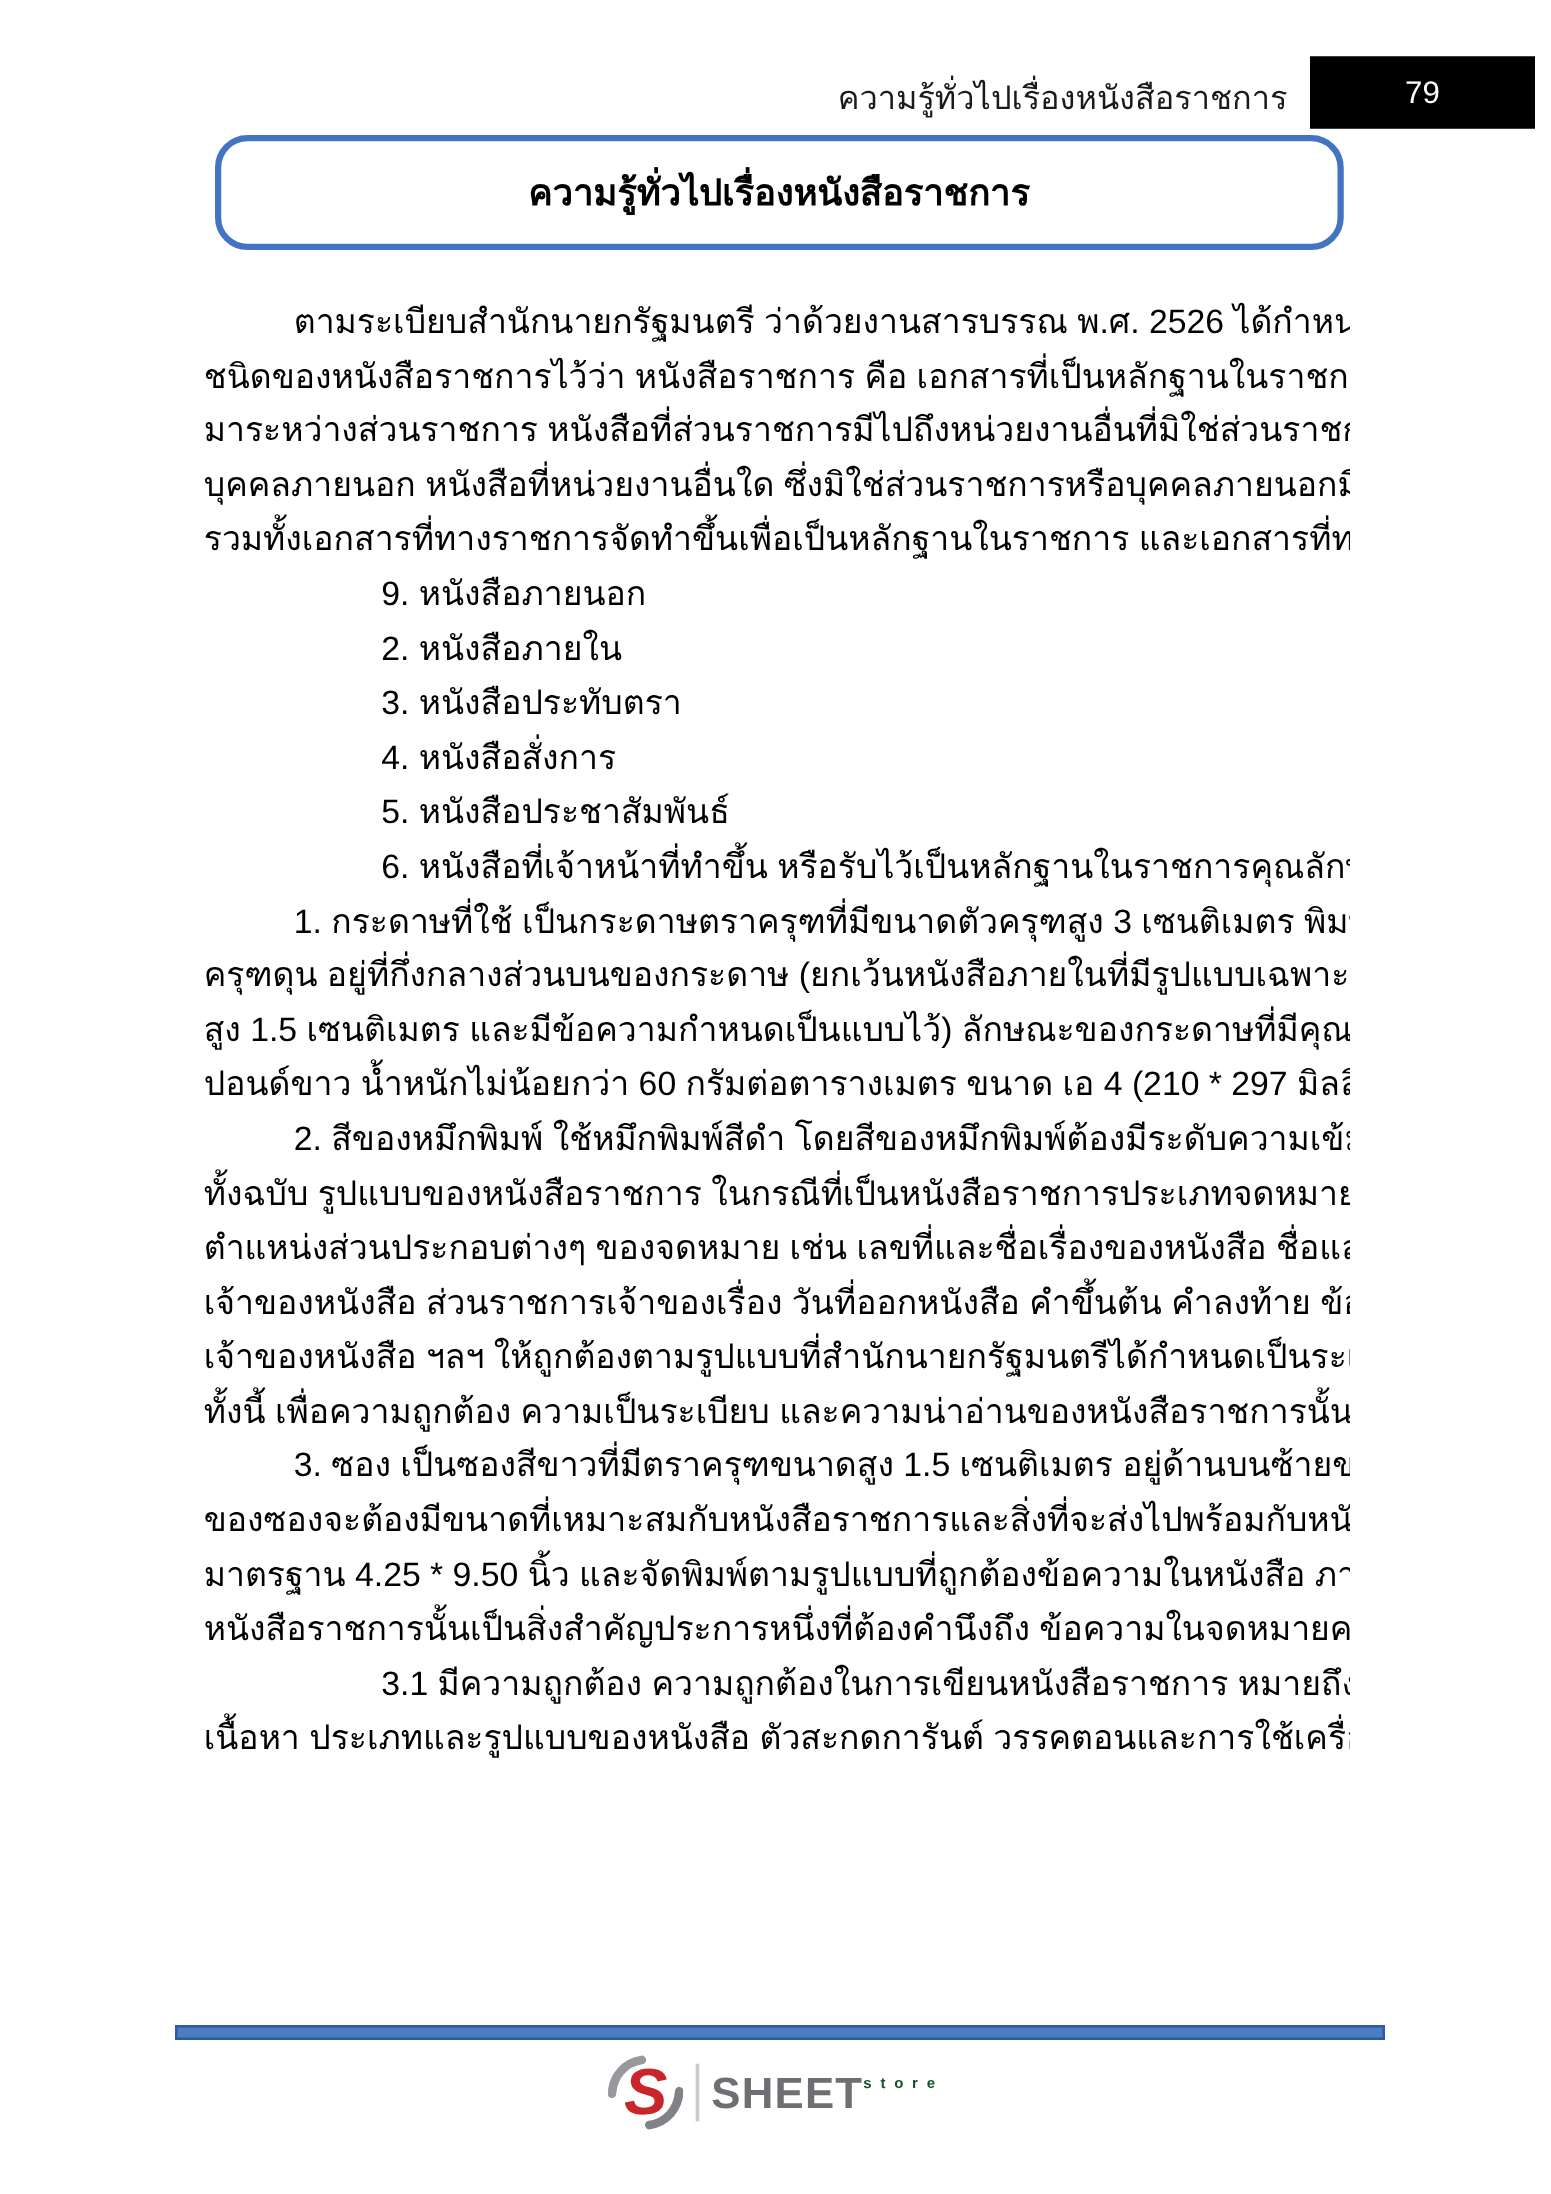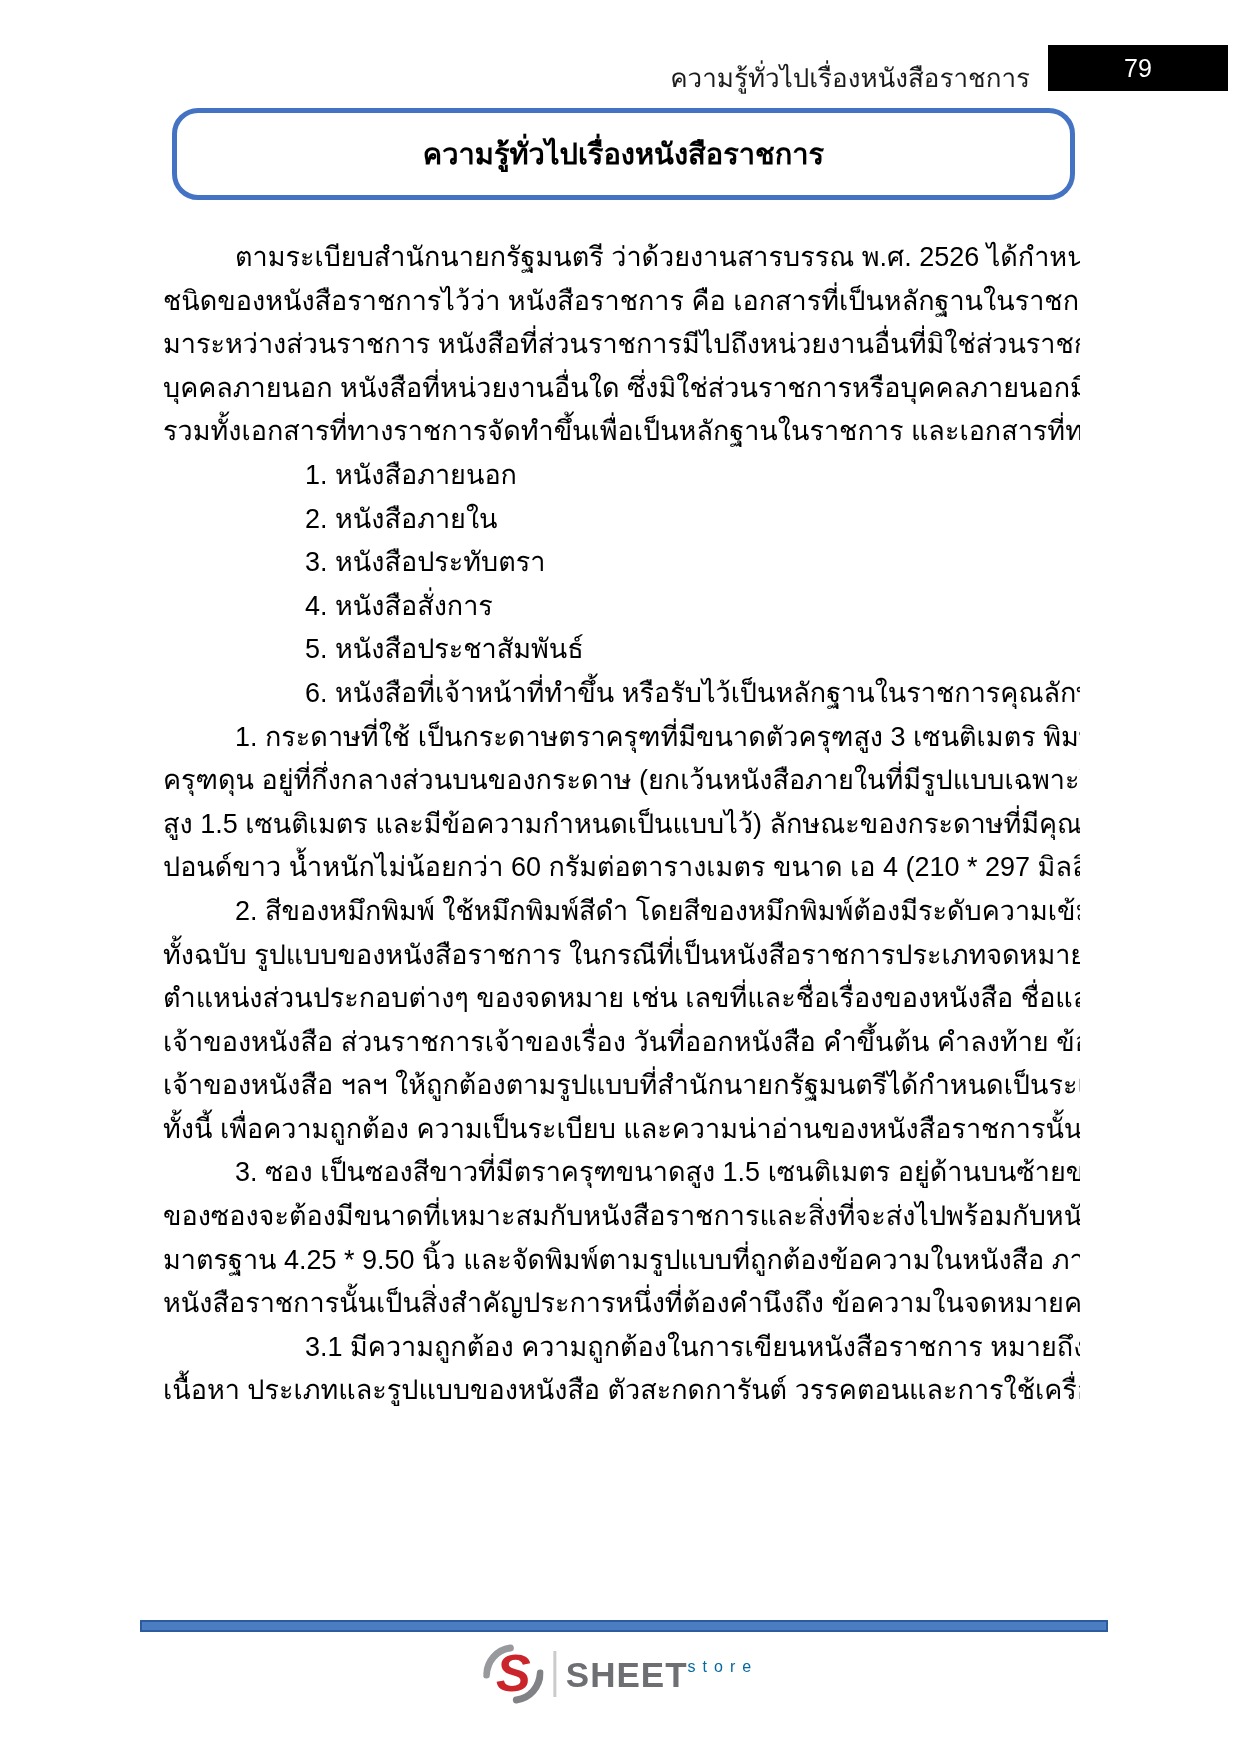--- a/index.html
+++ b/index.html
@@ -7,21 +7,21 @@
     width:1241px;height:1755px;position:relative;background:#ffffff;
     font-family:"Liberation Sans","DejaVu Sans",sans-serif;color:#000;
     overflow:hidden;
   }
   
   .running-title{
     position:absolute;top:57px;right:211px;font-size:26px;color:#1a1a1a;
     white-space:nowrap;
   }
   .page-number-box{
-    position:absolute;left:1048px;top:45px;width:180px;height:46px;
+    position:absolute;left:1048px;top:45px;width:180px;height:58px;
     background:#000;color:#fff;display:flex;align-items:center;justify-content:center;
     font-size:25px;
   }
   
   .title-box{
     position:absolute;left:172px;top:108px;width:893px;height:82px;
     border:5px solid #4573C4;border-radius:26px;background:#fff;
     display:flex;align-items:center;justify-content:center;overflow:hidden;
   }
   .title-box .t{font-size:29px;font-weight:bold;white-space:nowrap;}
@@ -42,42 +42,42 @@
     background:#4A7DC1;border:2px solid #2E5B9D;
   }
   .logo{
     position:absolute;top:1644px;left:50%;transform:translateX(-50%);
     display:flex;align-items:center;gap:10px;
   }
   .logo-mark{width:60px;height:60px;position:relative;flex:0 0 auto;}
   .logo-divider{width:3px;height:46px;background:#C9CBCD;}
   .logo-text{display:flex;justify-content:center;}
   .brand{font-size:35px;font-weight:bold;color:#6D6F72;letter-spacing:1px;line-height:33px;}
-  .brand-sub{font-size:16px;color:#0369a1;letter-spacing:7px;line-height:17px;}
+  .brand-sub{font-size:12px;color:#14532d;letter-spacing:7px;line-height:17px;font-weight:bold;}
 </style>
 </head>
 <body>
 
 <div class="running-title">ความรู้ทั่วไปเรื่องหนังสือราชการ</div>
 
 <div class="page-number-box">
   <span>79</span>
 </div>
 
 <div class="title-box">
   <span class="t">ความรู้ทั่วไปเรื่องหนังสือราชการ</span>
 </div>
 
 <div class="bodycol">
     <div class="ln ps">ตามระเบียบสำนักนายกรัฐมนตรี ว่าด้วยงานสารบรรณ พ.ศ. 2526 ได้กำหนดความหมายและ</div>
     <div class="ln fl">ชนิดของหนังสือราชการไว้ว่า หนังสือราชการ คือ เอกสารที่เป็นหลักฐานในราชการ ได้แก่ หนังสือที่มีไป</div>
     <div class="ln fl">มาระหว่างส่วนราชการ หนังสือที่ส่วนราชการมีไปถึงหน่วยงานอื่นที่มิใช่ส่วนราชการ หรือที่มีไปถึง</div>
     <div class="ln fl">บุคคลภายนอก หนังสือที่หน่วยงานอื่นใด ซึ่งมิใช่ส่วนราชการหรือบุคคลภายนอกมีมาถึงส่วนราชการ</div>
     <div class="ln fl">รวมทั้งเอกสารที่ทางราชการจัดทำขึ้นเพื่อเป็นหลักฐานในราชการ และเอกสารที่ทางราชการจัดทำขึ้นตาม</div>
-    <div class="ln li">1. หนังสือภายนอก</div>
+    <div class="ln li">9. หนังสือภายนอก</div>
     <div class="ln li">2. หนังสือภายใน</div>
     <div class="ln li">3. หนังสือประทับตรา</div>
     <div class="ln li">4. หนังสือสั่งการ</div>
     <div class="ln li">5. หนังสือประชาสัมพันธ์</div>
     <div class="ln lif">6. หนังสือที่เจ้าหน้าที่ทำขึ้น หรือรับไว้เป็นหลักฐานในราชการคุณลักษณะที่ดีของ</div>
     <div class="ln ps">1. กระดาษที่ใช้ เป็นกระดาษตราครุฑที่มีขนาดตัวครุฑสูง 3 เซนติเมตร พิมพ์ด้วยสีดำหรือเป็น</div>
     <div class="ln fl">ครุฑดุน อยู่ที่กึ่งกลางส่วนบนของกระดาษ (ยกเว้นหนังสือภายในที่มีรูปแบบเฉพาะโดยมีขนาดของตัวครุฑ</div>
     <div class="ln fl">สูง 1.5 เซนติเมตร และมีข้อความกำหนดเป็นแบบไว้) ลักษณะของกระดาษที่มีคุณภาพดี คือ กระดาษ</div>
     <div class="ln en">ปอนด์ขาว น้ำหนักไม่น้อยกว่า 60 กรัมต่อตารางเมตร ขนาด เอ 4 (210 * 297 มิลลิเมตร)</div>
     <div class="ln ps">2. สีของหมึกพิมพ์ ใช้หมึกพิมพ์สีดำ โดยสีของหมึกพิมพ์ต้องมีระดับความเข้มที่สม่ำเสมอตลอด</div>

